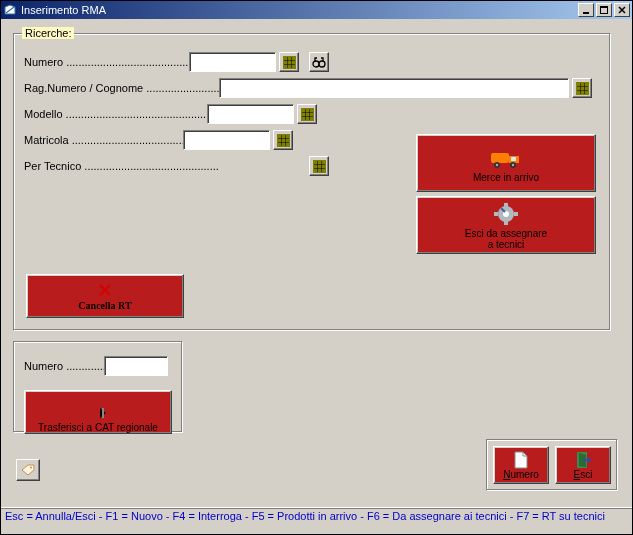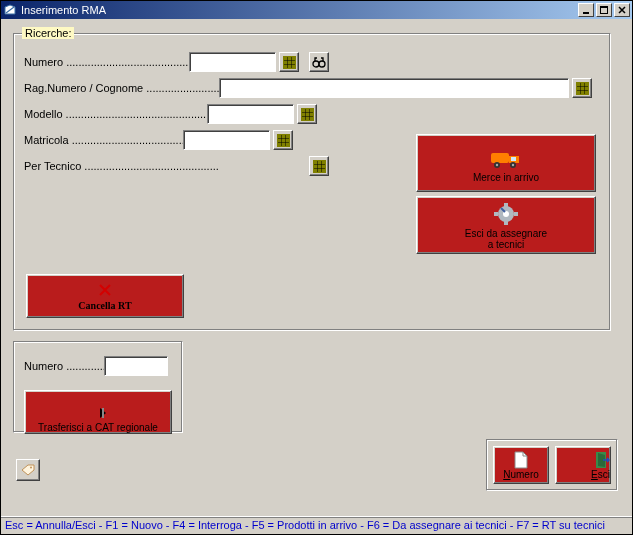--- a/index.html
+++ b/index.html
@@ -123,21 +123,21 @@
     top: 100px;
     width: 180px;
   }
   .rightpanel .bigbtn {
     width: 180px;
     height: 58px;
     margin-bottom: 4px;
   }
   .iconbox { width: 34px; height: 28px; display:flex; align-items:center; justify-content:center; }
   .statusbar {
-    height: 18px;
+    height: 27px;
     background: #d4d0c8;
     border-top: 1px solid #fff;
     box-shadow: inset 0 1px 0 #808080;
     color: #0000cc;
     font-size: 11px;
     padding: 2px 4px;
     white-space: nowrap;
     overflow: hidden;
   }
   .underline-first::first-letter { text-decoration: underline; }
@@ -301,21 +301,21 @@
 
     <div class="groupbox" style="right:14px; top:420px; width:132px; height:52px; padding:6px;">
       <div style="display:flex; gap:6px; height:100%;">
         <div class="bigbtn" style="width:56px; height:38px;">
           <svg width="16" height="18">
               <path d="M2 1 L10 1 L14 5 L14 17 L2 17 Z" fill="#fff" stroke="#888"></path>
               <path d="M10 1 L10 5 L14 5" fill="none" stroke="#888"></path>
             </svg>
           <span class="underline-first">Numero</span>
         </div>
-        <div class="bigbtn" style="width:56px; height:38px;align-items:flex-end;">
+        <div class="bigbtn" style="width:56px; height:38px;">
           <svg width="16" height="18">
               <rect x="2" y="1" width="10" height="16" fill="#3a8a4a"></rect>
               <path d="M4 2 L11 4 L11 16 L4 15 Z" fill="#2a6a3a"></path>
               <path d="M9 9 L15 9 M13 7 L15 9 L13 11" stroke="#1e4ec0" stroke-width="1.5" fill="none"></path>
             </svg>
           <span class="underline-first">Esci</span>
         </div>
       </div>
     </div>
 

